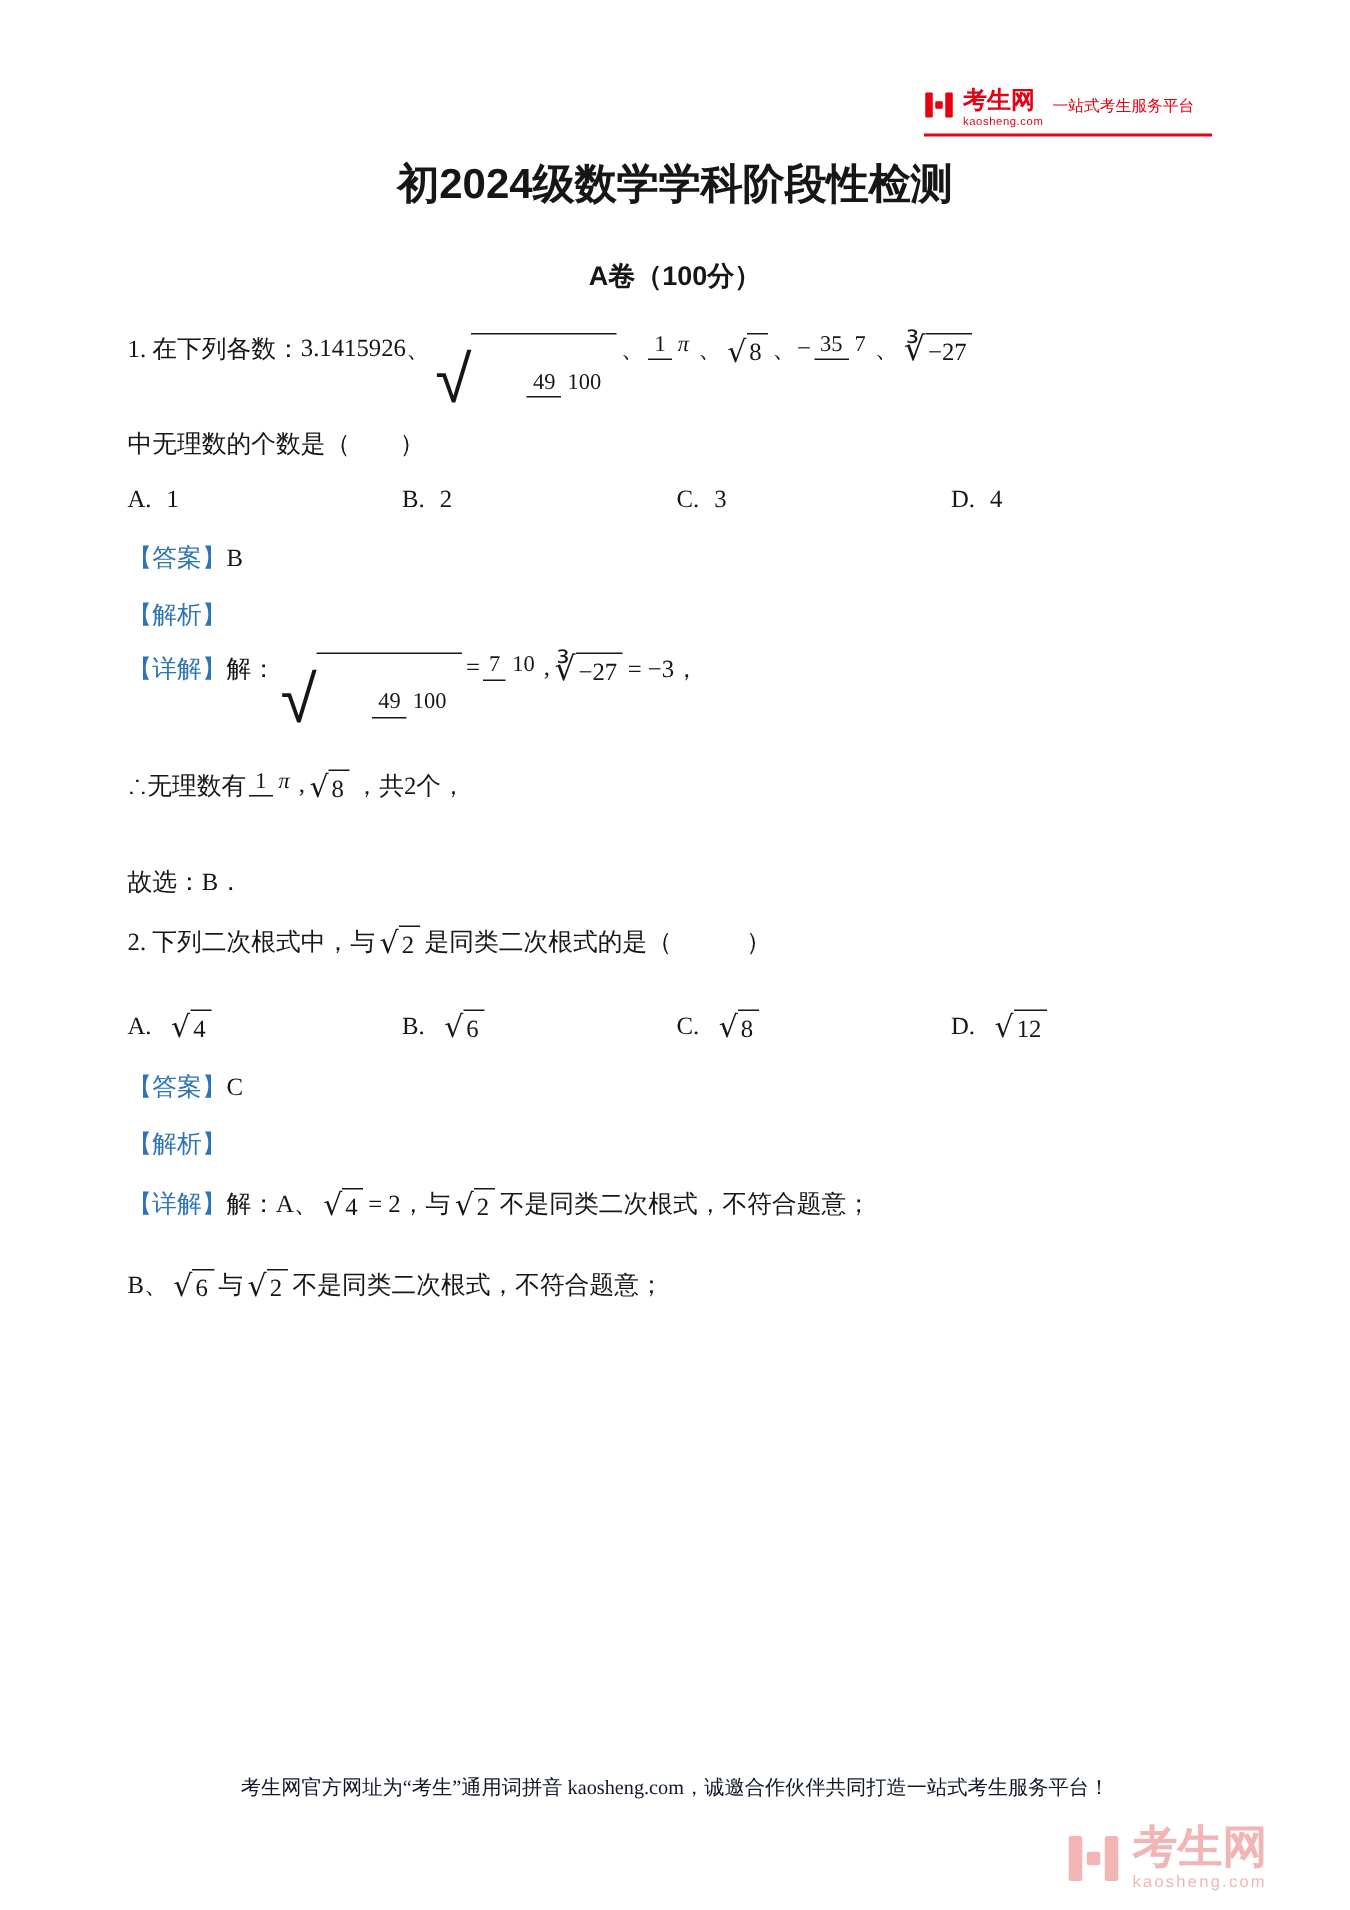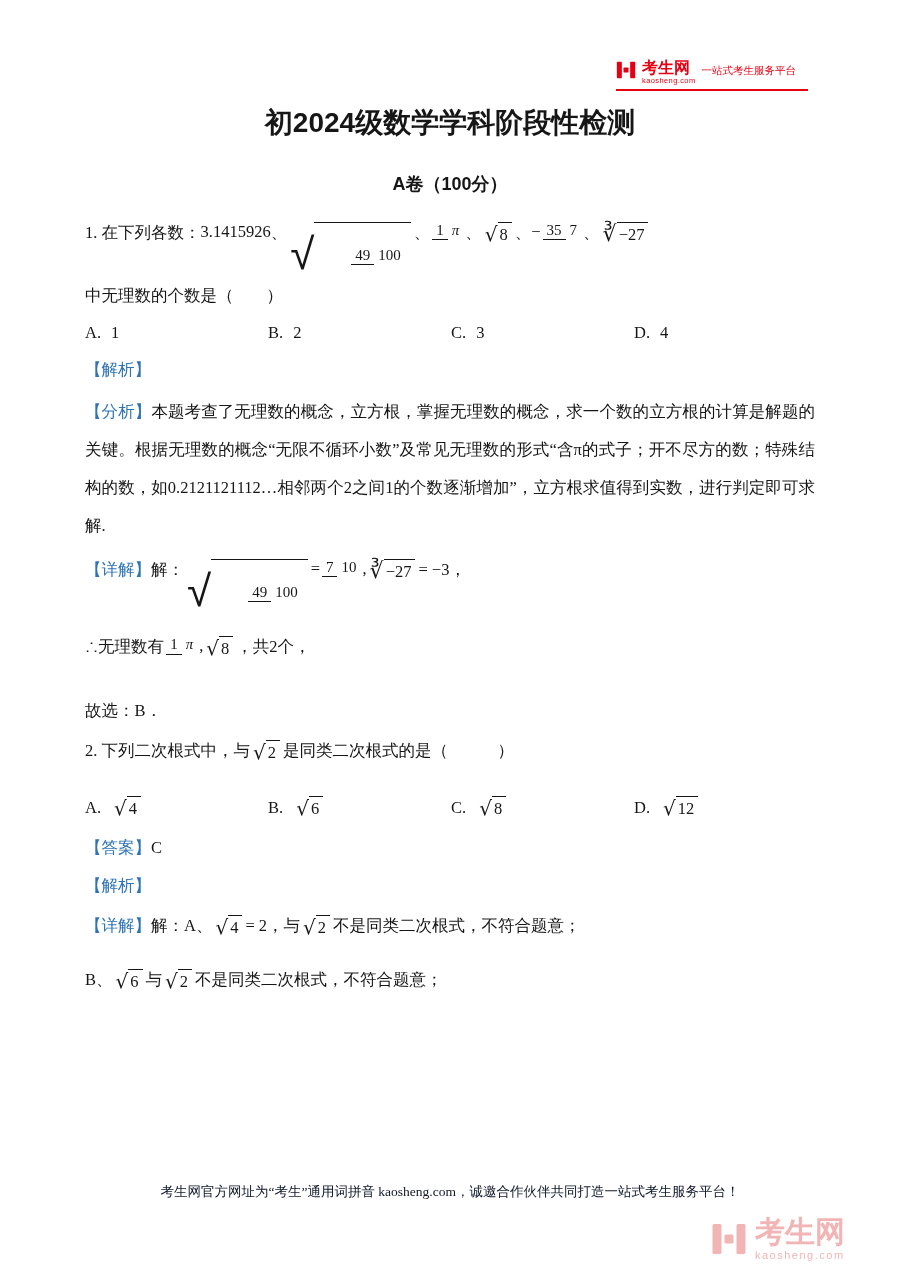--- a/index.html
+++ b/index.html
@@ -135,25 +135,25 @@
     <span class="opt">
         <span class="olabel">C.</span>
         <span>3</span>
       </span>
     <span class="opt">
         <span class="olabel">D.</span>
         <span>4</span>
       </span>
   </div>
 
+  <div class="ans-line">
+    <span class="tag">【答案】</span><span>B</span>
+  </div>
   <div class="jiexi-line">
     <span class="tag">【解析】</span>
-  </div>
-  <div class="para">
-    <span class="tag">【分析】</span><span>本题考查了无理数的概念，立方根，掌握无理数的概念，求一个数的立方根的计算是解题的关键。根据无理数的概念“无限不循环小数”及常见无理数的形式“含π的式子；开不尽方的数；特殊结构的数，如0.2121121112…相邻两个2之间1的个数逐渐增加”，立方根求值得到实数，进行判定即可求解.</span>
   </div>
 
   <div class="mline detail-line">
     <span class="tag">【详解】</span>
     <span>解：</span>
     <span class="sqrt sqrt-t">
       <span class="rsym">√</span>
       <span class="rbody">
         <span class="frac">
           <span class="fnum">49</span>

